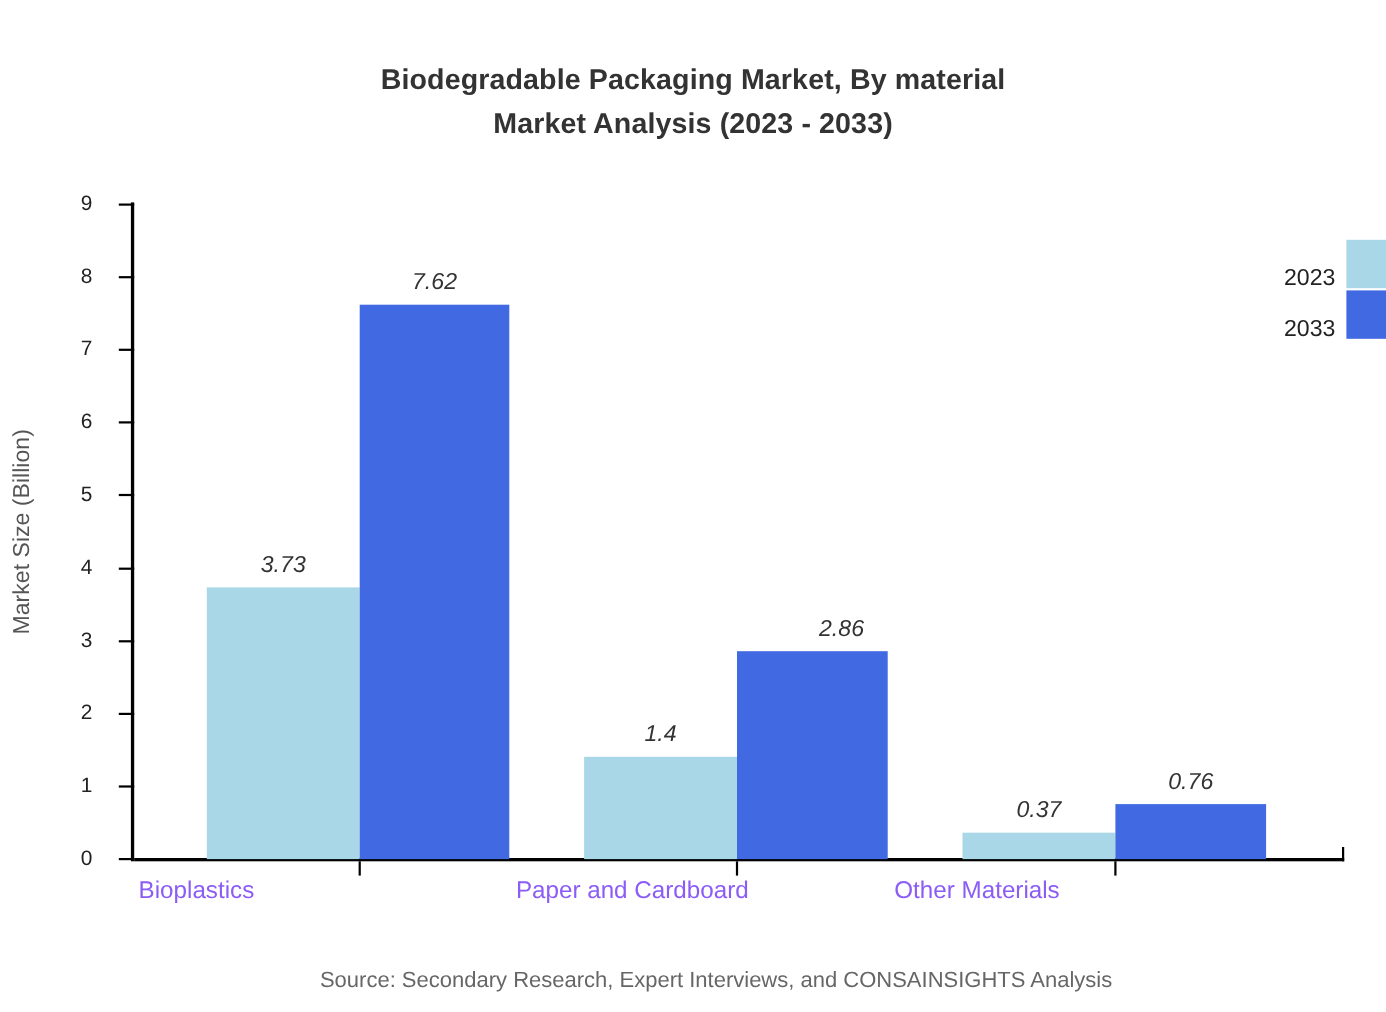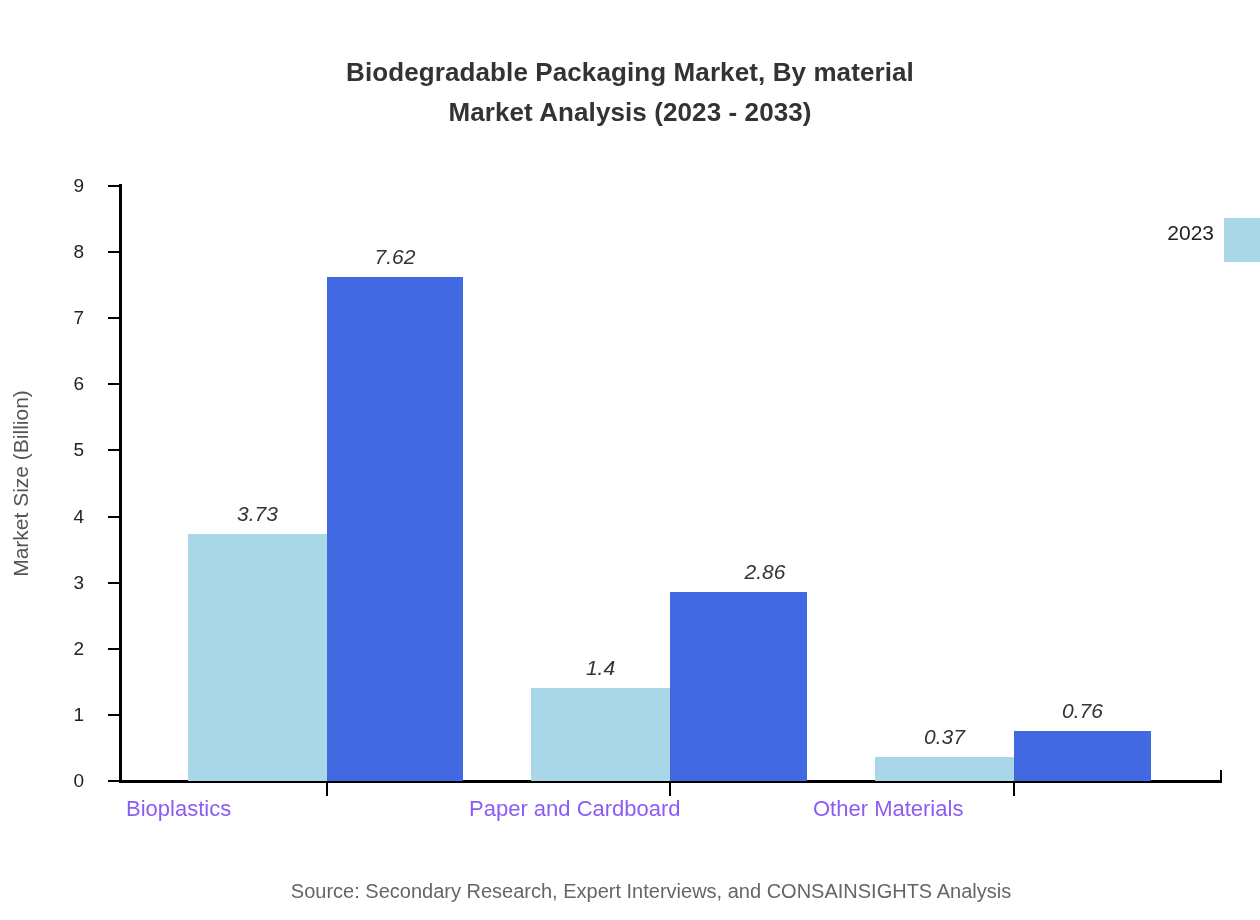--- a/index.html
+++ b/index.html
@@ -154,21 +154,21 @@
     position: absolute;
     left: 0;
     width: 130px;
     height: 46px;
   }
   .legend-row-0 { top: 0px; }
   .legend-row-1 { top: 46px; }
   .legend-label {
     position: absolute;
     left: 0px;
-    top: 4px;
+    top: 24px;
     width: 84px;
     text-align: right;
     color: #222222;
     font-size: 21px;
     line-height: 21px;
   }
   .legend-swatch {
     position: absolute;
     left: 94px;
     top: 0px;
@@ -254,17 +254,21 @@
       <div class="x-tick" style="left: 1013px;"></div>
       <div class="x-label" style="left: 813px; width: 400px;">Other Materials</div>
       <div class="x-tick" style="left: 1220px; top: 770px; height: 13px;"></div>
     </div>
 
   <div class="legend">
     <div class="legend-row legend-row-0">
       <span class="legend-label">2023</span>
       <span class="legend-swatch legend-swatch-2023"></span>
     </div>
+    <div class="legend-row legend-row-1">
+      <span class="legend-label">2033</span>
+      <span class="legend-swatch legend-swatch-2033"></span>
+    </div>
   </div>
 
   <div class="source-note">Source: Secondary Research, Expert Interviews, and CONSAINSIGHTS Analysis</div>
 
 </div>
 
 </body></html>

